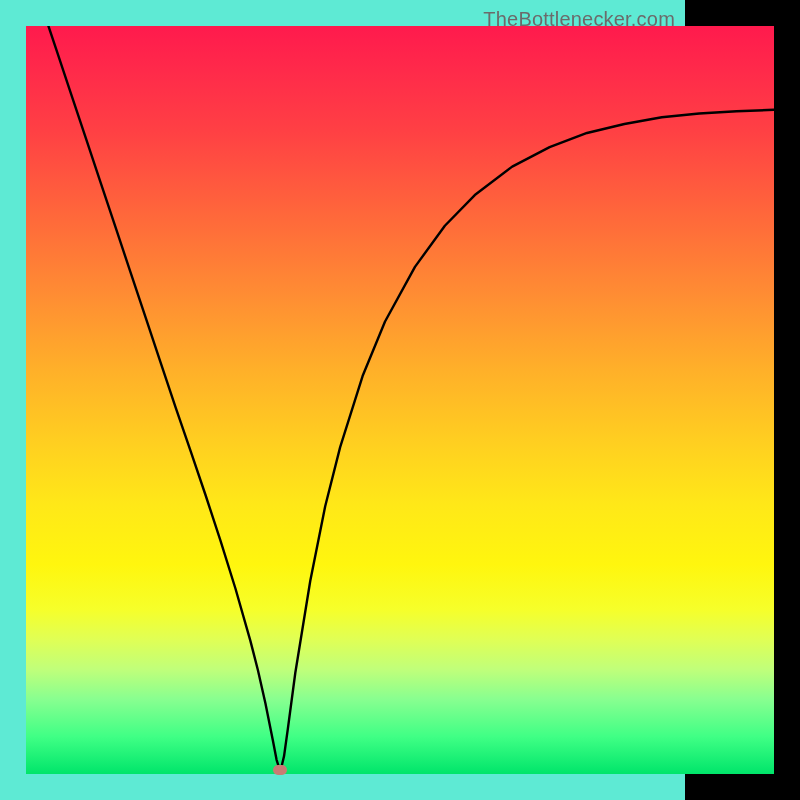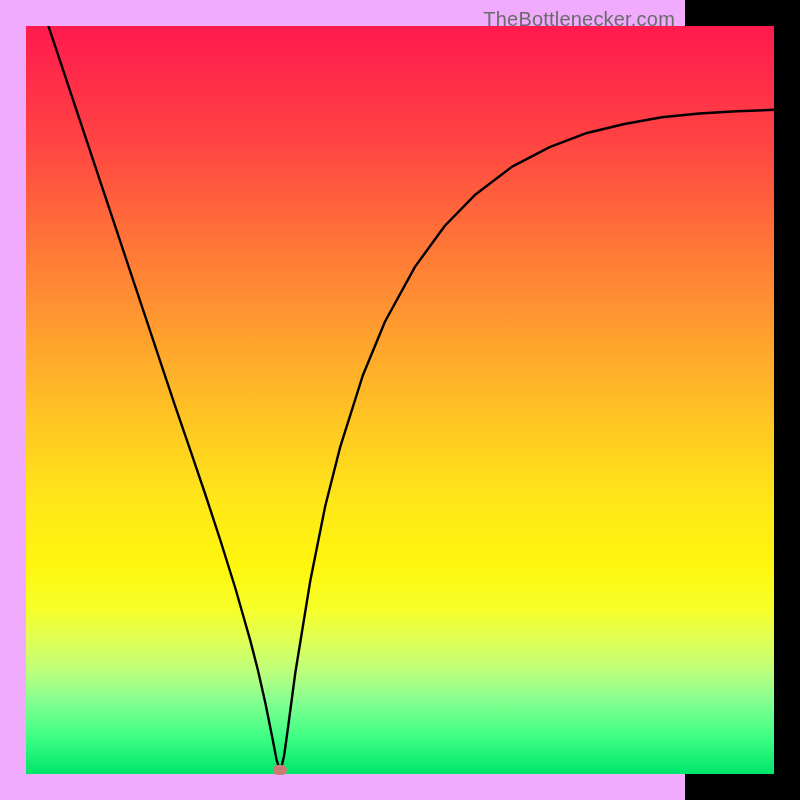--- a/index.html
+++ b/index.html
@@ -10,21 +10,21 @@
     background: #000;
     overflow: hidden;
     font-family: Arial, Helvetica, sans-serif;
   }
   .frame {
     position: absolute;
     top: 0;
     left: 0;
     width: 685px;
     height: 800px;
-    background: #f0abfc;
+    background: #5eead4;
   }
   .plot {
     position: absolute;
     top: 26px;
     left: 26px;
     width: 748px;
     height: 748px;
   }
   .gradient {
     position: absolute;

